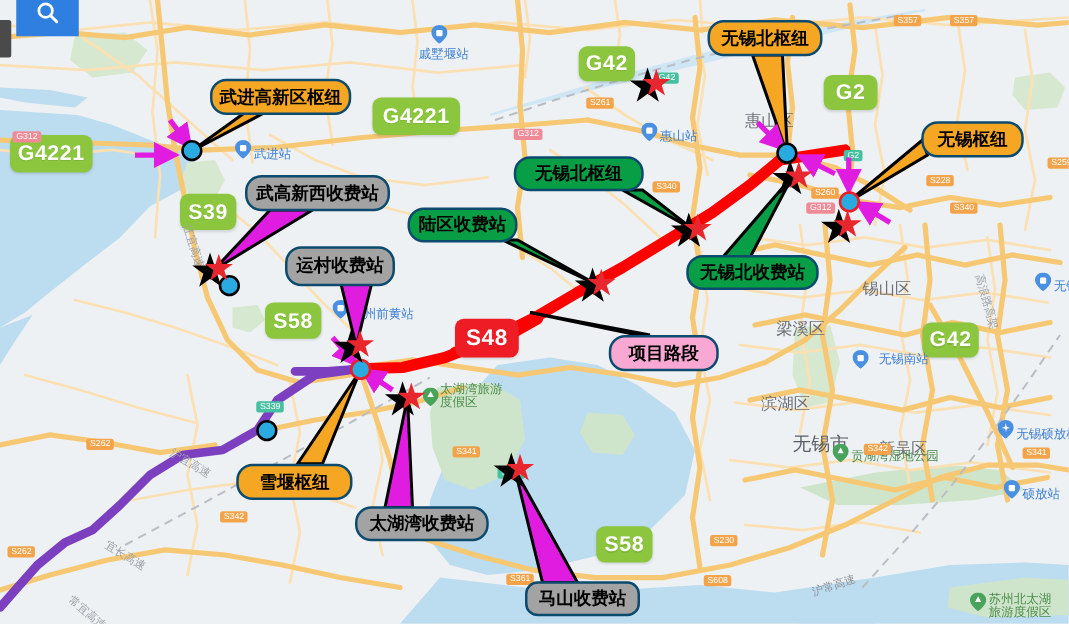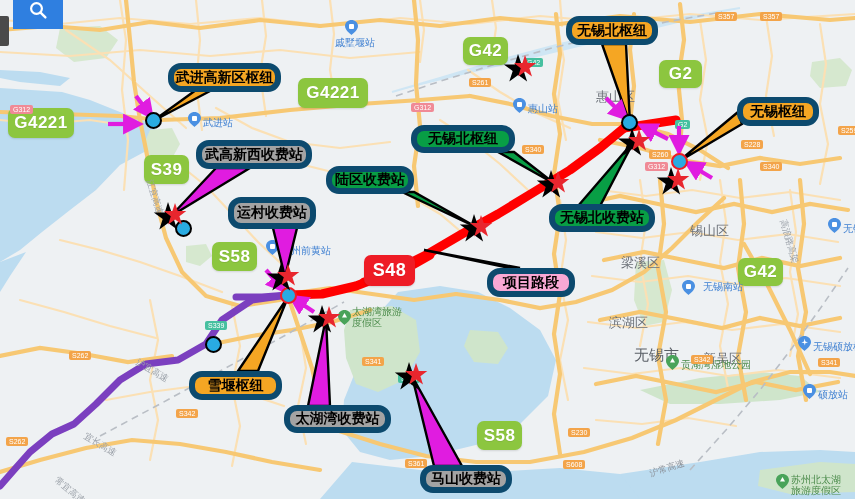--- a/index.html
+++ b/index.html
@@ -28,21 +28,21 @@
     letter-spacing:.5px;
     text-shadow:0 1px 0 rgba(0,0,0,.08);
     box-shadow:0 1px 2px rgba(0,0,0,.12);
     font-family:"Liberation Sans","DejaVu Sans",sans-serif;
   }
   .shield.red{background:#ee1c25;}
 
   
   .callout{
     position:absolute;
-    border:6px solid #0c4a6e;
+    border:2px solid #0c4a6e;
     border-radius:13px;
     display:flex;align-items:center;justify-content:center;
     font-weight:bold;
     color:#000;
     white-space:nowrap;
     font-family:"DejaVu Sans","Liberation Sans",sans-serif;
     box-sizing:border-box;
     z-index:30;
   }
   .callout.orange{background:#f5a623;}
@@ -483,21 +483,21 @@
       </div>
     <div class="callout red" style="left:487px;top:268px;width:88px;height:29px;font-size:14px;">
         <span>项目路段</span>
       </div>
     <div class="callout orange" style="left:189px;top:371px;width:93px;height:29px;font-size:14px;">
         <span>雪堰枢纽</span>
       </div>
     <div class="callout magenta" style="left:284px;top:405px;width:107px;height:28px;font-size:14px;">
         <span>太湖湾收费站</span>
       </div>
-    <div class="callout magenta" style="left:420px;top:465px;width:92px;height:28px;font-size:14px;">
+    <div class="callout magenta" style="left:420px;top:465px;width:92px;height:28px;font-size:14px;border-radius:10px;">
         <span>马山收费站</span>
       </div>
   </div>
 
 
   <div id="sideTab"></div>
   <div id="searchBtn">
     <svg width="20" height="20" viewBox="0 0 20 20">
       <circle cx="8.5" cy="8.5" r="5.4" fill="none" stroke="#fff" stroke-width="2.2"></circle>
       <line x1="12.6" y1="12.6" x2="17.4" y2="17.4" stroke="#fff" stroke-width="2.4" stroke-linecap="round"></line>

